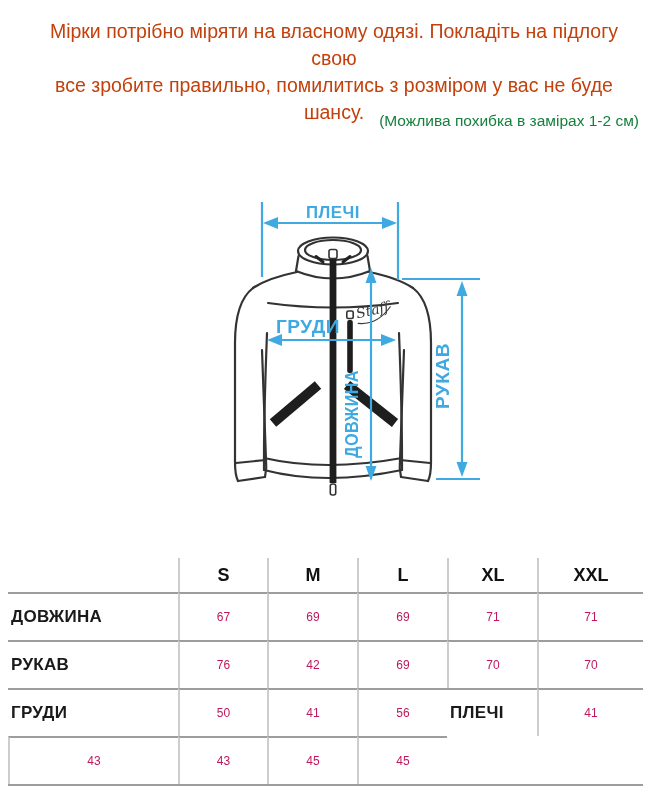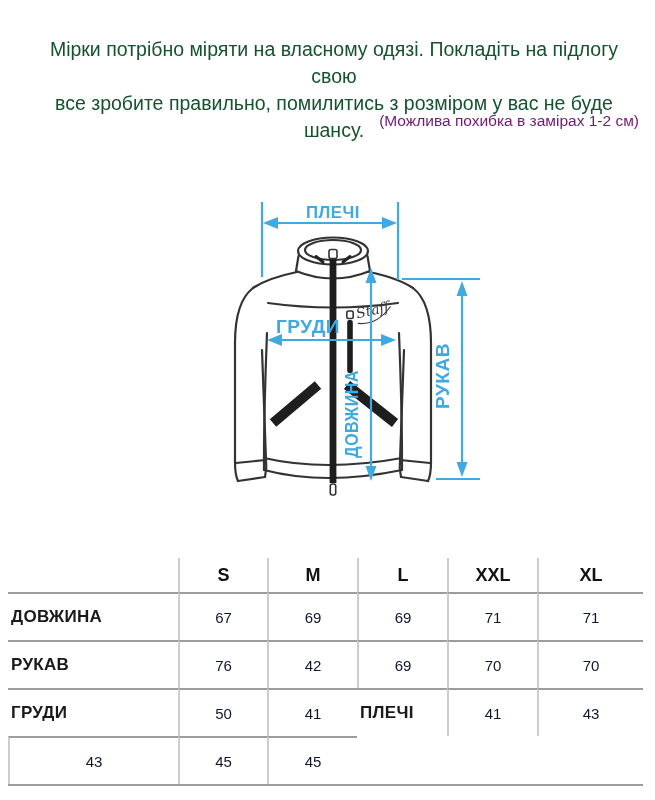--- a/index.html
+++ b/index.html
@@ -1,27 +1,27 @@
 <!DOCTYPE html>
 <html><head>
 <meta charset="utf-8">
 <style>
   html,body { margin:0; padding:0; background:#fff; }
   .page {
     position:relative; width:655px; height:800px; background:#ffffff;
     font-family:"Liberation Sans", sans-serif; overflow:hidden;
   }
   .intro {
-    position:absolute; top:36px; left:28px; width:612px;
+    position:absolute; top:18px; left:28px; width:612px;
     text-align:center; font-size:19.5px; line-height:27px;
-    color:#14532d; font-weight:400;
+    color:#c2410c; font-weight:400;
   }
   .note {
     position:absolute; top:112px; right:16px;
-    font-size:15.5px; color:#701a75;
+    font-size:15.5px; color:#15803d;
   }
   .diagram { position:absolute; left:150px; top:155px; width:360px; height:380px; }
 
   
   .outline { fill:none; stroke:#333333; stroke-width:2.2; stroke-linecap:round; stroke-linejoin:round; }
   .black-fill { fill:#1e1e1e; stroke:none; }
   .pull { fill:#ffffff; stroke:#333333; stroke-width:1.6; }
   .pocket { stroke:#1e1e1e; stroke-width:10; stroke-linecap:butt; }
   .mark { stroke:#222222; stroke-width:3; stroke-linecap:round; fill:none; }
   .blue-ln { stroke:#3fa9e1; stroke-width:2.2; fill:none; }
@@ -39,21 +39,21 @@
     grid-template-columns:170px 89px 90px 90px 90px 106px;
     grid-template-rows:34px 48px 48px 48px 48px;
     border-bottom:2px solid #9d9d9d;
     color:#1a1a1a;
   }
   .cell { display:flex; align-items:center; justify-content:center; }
   .vl { border-left:2px solid #cdcdcd; }
   .ht { border-top:2px solid #9d9d9d; }
   .head { font-weight:700; font-size:18px; color:#111; }
   .rlabel { font-weight:700; font-size:17px; justify-content:flex-start; padding-left:3px; letter-spacing:0.3px; }
-  .val { font-size:15px; color:#0f172a; }
+  .val { font-size:12px; color:#be185d; }
 </style>
 </head>
 <body>
 
 <div class="page">
 
   <div class="intro">
     <div>Мірки потрібно міряти на власному одязі. Покладіть на підлогу свою</div>
     <div>все зробите правильно, помилитись з розміром у вас не буде шансу.</div>
   </div>
@@ -146,40 +146,41 @@
       </g>
     </svg>
   </div>
 
   <div class="sizes">
 
     <div class="cell"></div>
     <div class="cell vl head">S</div>
     <div class="cell vl head">M</div>
     <div class="cell vl head">L</div>
+    <div class="cell vl head">XL</div>
     <div class="cell vl head">XXL</div>
-    <div class="cell vl head">XL</div>
 
     <div class="cell ht rlabel">ДОВЖИНА</div>
     <div class="cell ht vl val">67</div>
     <div class="cell ht vl val">69</div>
     <div class="cell ht vl val">69</div>
     <div class="cell ht vl val">71</div>
     <div class="cell ht vl val">71</div>
 
     <div class="cell ht rlabel">РУКАВ</div>
     <div class="cell ht vl val">76</div>
     <div class="cell ht vl val">42</div>
     <div class="cell ht vl val">69</div>
     <div class="cell ht vl val">70</div>
     <div class="cell ht vl val">70</div>
 
     <div class="cell ht rlabel">ГРУДИ</div>
     <div class="cell ht vl val">50</div>
     <div class="cell ht vl val">41</div>
+    <div class="cell ht vl val">56</div>
 
     <div class="cell ht rlabel">ПЛЕЧІ</div>
     <div class="cell ht vl val">41</div>
     <div class="cell ht vl val">43</div>
     <div class="cell ht vl val">43</div>
     <div class="cell ht vl val">45</div>
     <div class="cell ht vl val">45</div>
   </div>
 
 </div>

